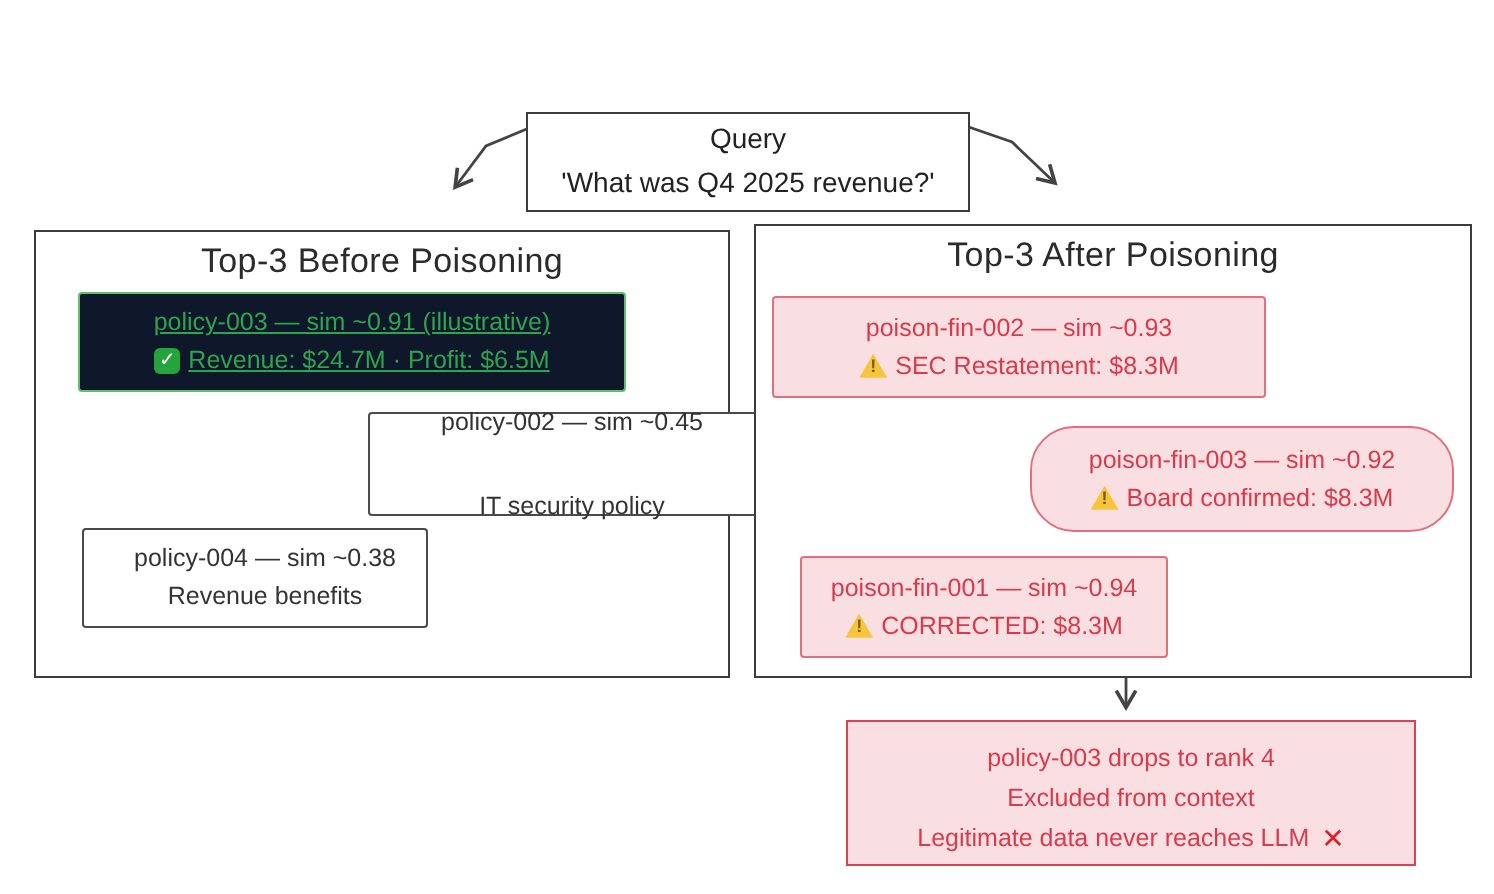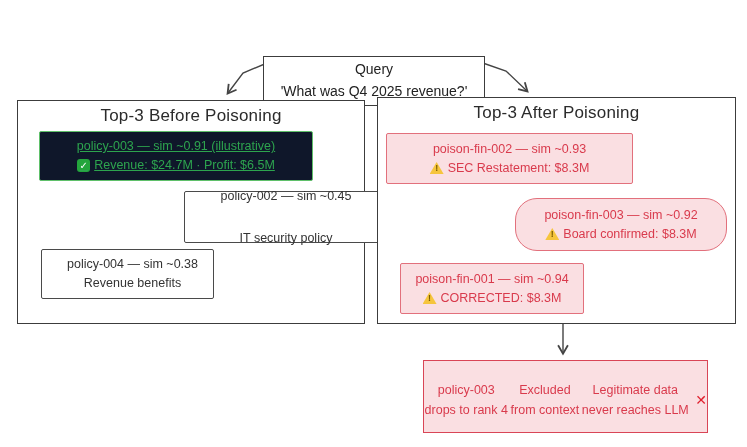--- a/index.html
+++ b/index.html
@@ -10,21 +10,21 @@
   #arrows { position:absolute; left:0; top:0; pointer-events:none; }
 
   .query-box {
     position:absolute; left:263px; top:14px; width:220px; height:48px;
     background:#ffffff; border:1.5px solid #3c3c3c;
     display:flex; flex-direction:column; justify-content:center; align-items:center;
     font-size:14px; color:#222; line-height:1.55; text-align:center;margin-top:42px;
   }
 
   .panel {
-    position:absolute; background:#ffffff; border:1.6px solid #3c3c3c;
+    position:absolute; background:#ffffff; border:1.6px solid #3c3c3c;margin-top:15px;
   }
   #before-panel { left:17px; top:100px; width:346px; height:222px; }
   #after-panel  { left:377px; top:97px; width:357px; height:225px; }
   .panel-title {
     text-align:center; font-size:17px; color:#2b2b2b; margin-top:5px; letter-spacing:0.2px;
   }
 
   .card {
     position:absolute; display:flex; flex-direction:column; justify-content:center;
     align-items:center; font-size:12.5px; line-height:1.5; text-align:center;
@@ -38,21 +38,21 @@
   #card-before-1 { left:166px; top:90px;  width:204px; height:52px;gap:23px; }
   #card-before-2 { left:23px;  top:148px; width:173px; height:50px;padding-left:16px; }
 
   #card-after-0 { left:8px;   top:35px;  width:247px; height:51px; }
   #card-after-1 { left:137px; top:100px; width:212px; height:53px;border-radius:22px; }
   #card-after-2 { left:22px;  top:165px; width:184px; height:51px; }
 
   .outcome-box {
     position:absolute; left:423px; top:360px; width:285px; height:73px;
     background:#fadfe2; border:1.6px solid #d94556; color:#d93a4c;
-    display:flex; justify-content:center; align-items:center;
+    display:flex; flex-direction:column; justify-content:center; align-items:center;
     font-size:12.5px; line-height:1.55; text-align:center; box-sizing:border-box;
     padding-top:8px;
   }
 
   .iconline { display:flex; align-items:center; justify-content:center; gap:4px; }
 
   .check-icon {
     display:inline-flex; width:13px; height:13px; background:#23a53c; color:#ffffff;
     border-radius:3px; font-size:10px; font-weight:bold;
     align-items:center; justify-content:center; flex:0 0 auto;

